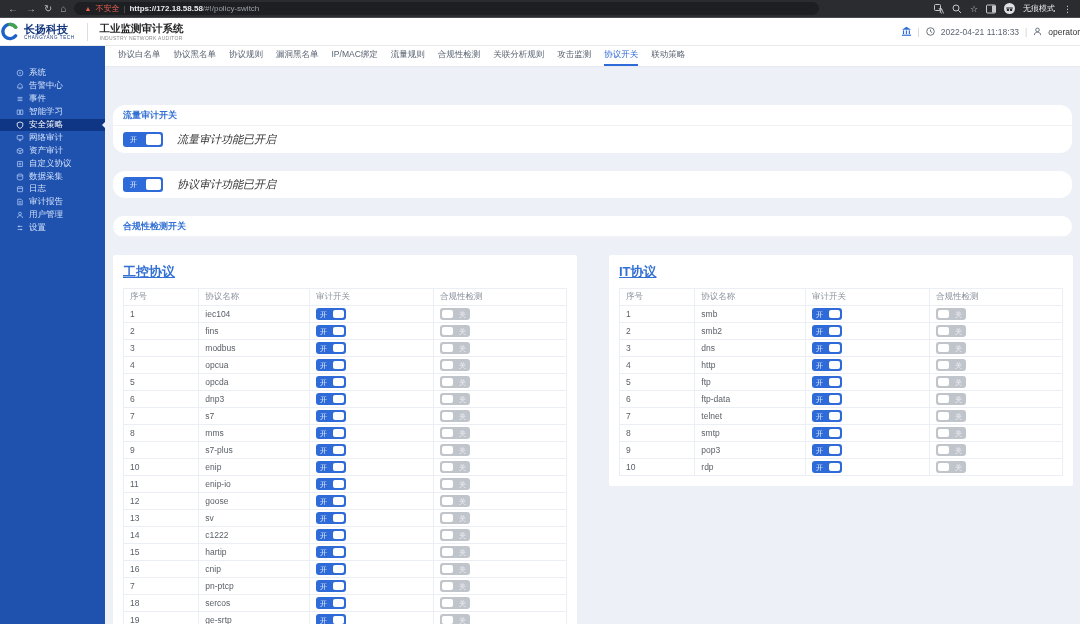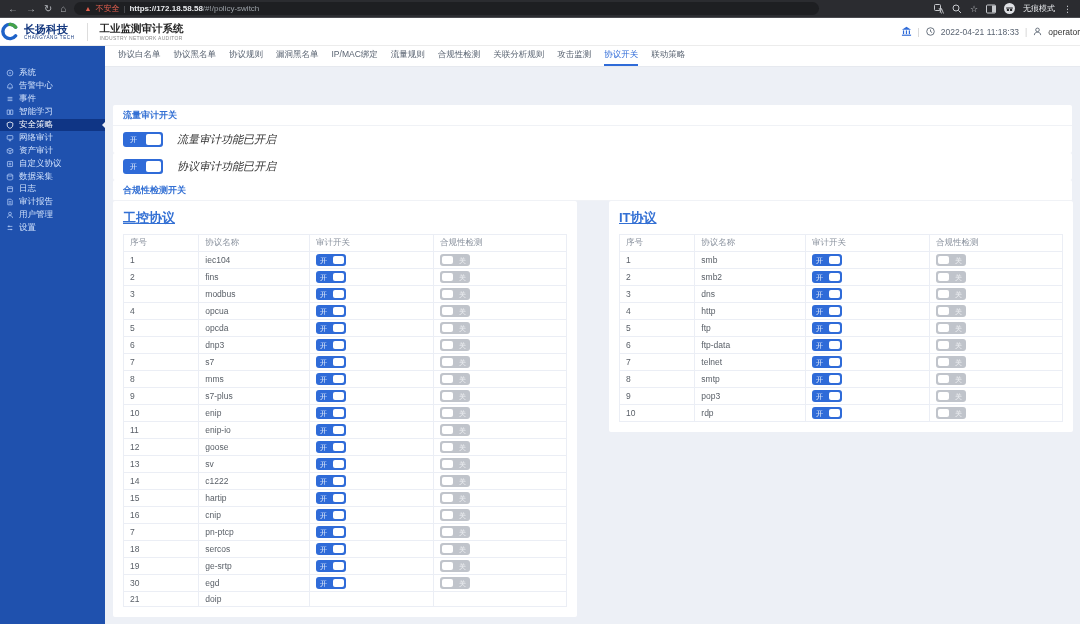--- a/index.html
+++ b/index.html
@@ -29,34 +29,34 @@
   .header-divider { width:1px; height:18px; background:#ddd; margin:0 12px; }
   .app-title-main { font-size:10.5px; font-weight:bold; color:#252525; line-height:1.2; }
   .app-title-sub { font-size:5px; color:#8a8a8a; letter-spacing:.3px; }
   .header-right { margin-left:auto; display:flex; align-items:center; gap:6px; font-size:8.5px; color:#5a6472; }
   .hr-sep { color:#ccc; }
   .user-name { font-weight:normal; color:#333; }
 
   
   .app-body { flex:1 1 auto; display:flex; min-height:0; }
   .sidebar { width:105px; flex:0 0 105px; background:#1f51ae; padding-top:21px; }
-  .side-item { position:relative; height:12.9px; display:flex; align-items:center; gap:5px; padding-left:6px; font-size:8.5px; color:#cfe0fb; cursor:pointer; }
+  .side-item { position:relative; height:12.9px; display:flex; align-items:center; gap:5px; padding-left:16px; font-size:8.5px; color:#cfe0fb; cursor:pointer; }
   .side-item .s-icon { display:inline-flex; width:8px; color:#a9c4f2; }
   .side-item.active { background:#0f3585; color:#fff; }
   .side-item.active .s-icon { color:#fff; }
   .side-item.active::after { content:""; position:absolute; right:0; top:50%; margin-top:-3.5px; border:3.5px solid transparent; border-right-color:#edf0f6; }
 
   .main { flex:1 1 auto; display:flex; flex-direction:column; background:#edf0f6; min-width:0;gap:32px; }
   .tab-bar { height:21px; background:#fff; border-bottom:1px solid #e6e9ef; display:flex; align-items:stretch; padding-left:13px; gap:13px; flex:0 0 auto; }
   .tab { display:flex; align-items:center; font-size:8.5px; color:#5a6472; border-bottom:2px solid transparent; cursor:pointer; white-space:nowrap; }
   .tab.active { color:#2f6bd8; border-bottom-color:#2f6bd8; }
 
   .content { flex:1 1 auto; padding:6px 8px; overflow:hidden; }
 
-  .switch-card { background:#fff; border-radius:2px; margin-bottom:0; }
+  .switch-card { background:#fff; border-radius:12px; margin-bottom:18px; }
   .sc-title { padding:4px 10px 3px; font-size:9px; font-weight:bold; color:#3370d4; border-bottom:1px solid #f0f2f6; }
   .sc-body { padding:6px 10px; display:flex; align-items:center; }
   .sc-desc { font-size:11px; color:#333; margin-left:14px;font-style:italic; }
 
   .toggle { display:inline-flex; align-items:center; border-radius:3px; cursor:pointer; }
   .toggle.big { width:40px; height:15px; }
   .toggle.small { width:30px; height:12px; }
   .toggle.on { background:#2f6bd8; }
   .toggle.off { background:#c0c4cb; }
   .knob { background:#fff; border-radius:2px; flex:0 0 auto; }

